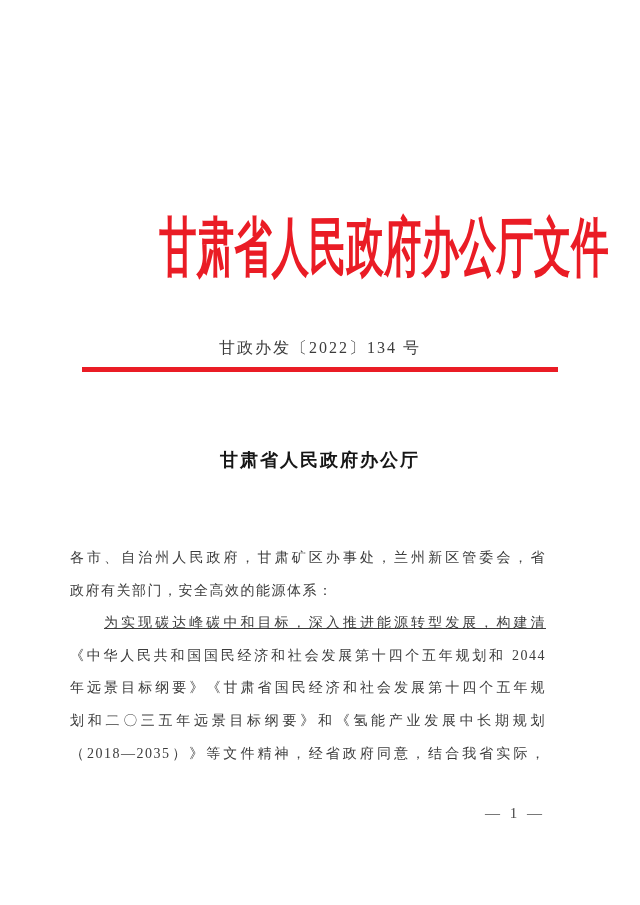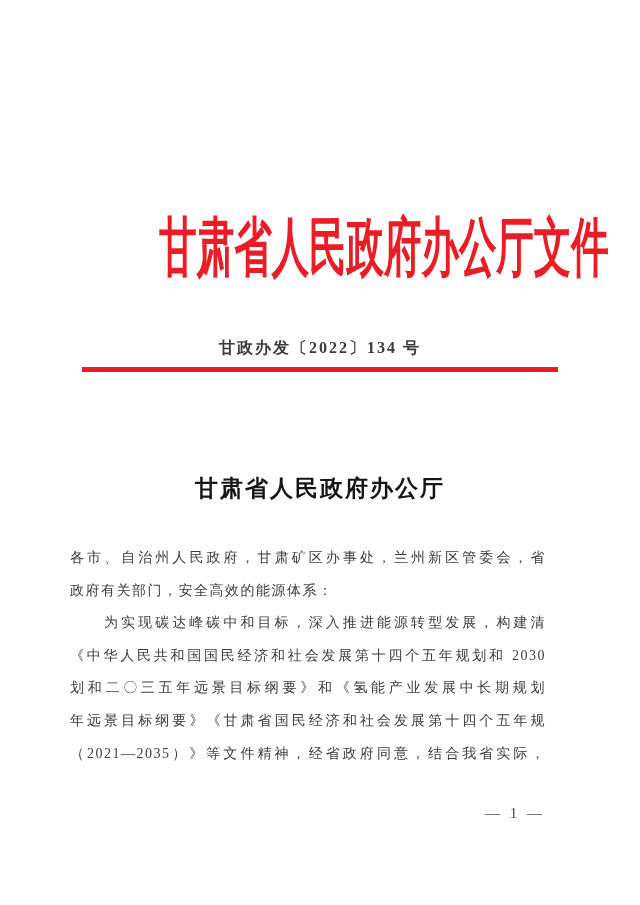--- a/index.html
+++ b/index.html
@@ -37,43 +37,41 @@
   
   .doc-number {
     position: absolute;
     top: 338px;
     left: 0;
     width: 640px;
     text-align: center;
     font-size: 16px;
     letter-spacing: 2px;
     color: var(--body-text, #3c3c3c);
-    font-weight: bold;
   }
   
   .red-rule {
     position: absolute;
     top: 367px;
     left: 82px;
     width: 476px;
     height: 5px;
     background: var(--accent-red, #ea1c25);
   }
   
   .doc-title {
     position: absolute;
     top: 443px;
     left: 0;
     width: 640px;
     text-align: center;
-    font-size: 23px;
+    font-size: 18px;
     font-weight: bold;
     color: var(--title-black, #161616);
     letter-spacing: 2px;
-    margin-top: 29px;
   }
   .doc-title .t-line {
     height: 40px;
     line-height: 34px;
   }
   
   .doc-body {
     position: absolute;
     top: 542px;
     left: 70px;
@@ -89,20 +87,21 @@
     white-space: nowrap;
   }
   .bl.j {
     white-space: normal;
     text-align: justify;
     text-align-last: justify;
     word-break: keep-all;
   }
   .bl.ind {
     text-indent: 34px;
+    text-decoration: underline;
   }
   
   .page-number {
     position: absolute;
     top: 805px;
     right: 95px;
     font-size: 15px;
     letter-spacing: 3px;
     color: #4a4a4a;
     white-space: nowrap;
@@ -122,21 +121,21 @@
   <div class="red-rule"></div>
 
   <div class="doc-title">
     <div class="t-line">甘肃省人民政府办公厅</div>
   </div>
 
   <div class="doc-body">
     <div class="bl j">各市、自治州人民政府，甘肃矿区办事处，兰州新区管委会，省</div>
     <div class="bl">政府有关部门，安全高效的能源体系：</div>
     <div class="bl j ind">为实现碳达峰碳中和目标，深入推进能源转型发展，构建清</div>
-    <div class="bl j">《中华人民共和国国民经济和社会发展第十四个五年规划和 2030</div>
+    <div class="bl j">《中华人民共和国国民经济和社会发展第十四个五年规划和 2044</div>
+    <div class="bl j">年远景目标纲要》《甘肃省国民经济和社会发展第十四个五年规</div>
     <div class="bl j">划和二〇三五年远景目标纲要》和《氢能产业发展中长期规划</div>
-    <div class="bl j">年远景目标纲要》《甘肃省国民经济和社会发展第十四个五年规</div>
-    <div class="bl j">（2021—2035）》等文件精神，经省政府同意，结合我省实际，</div>
+    <div class="bl j">（2018—2035）》等文件精神，经省政府同意，结合我省实际，</div>
   </div>
 
   <div class="page-number">— 1 —</div>
 
 </div>
 
 </body></html>

